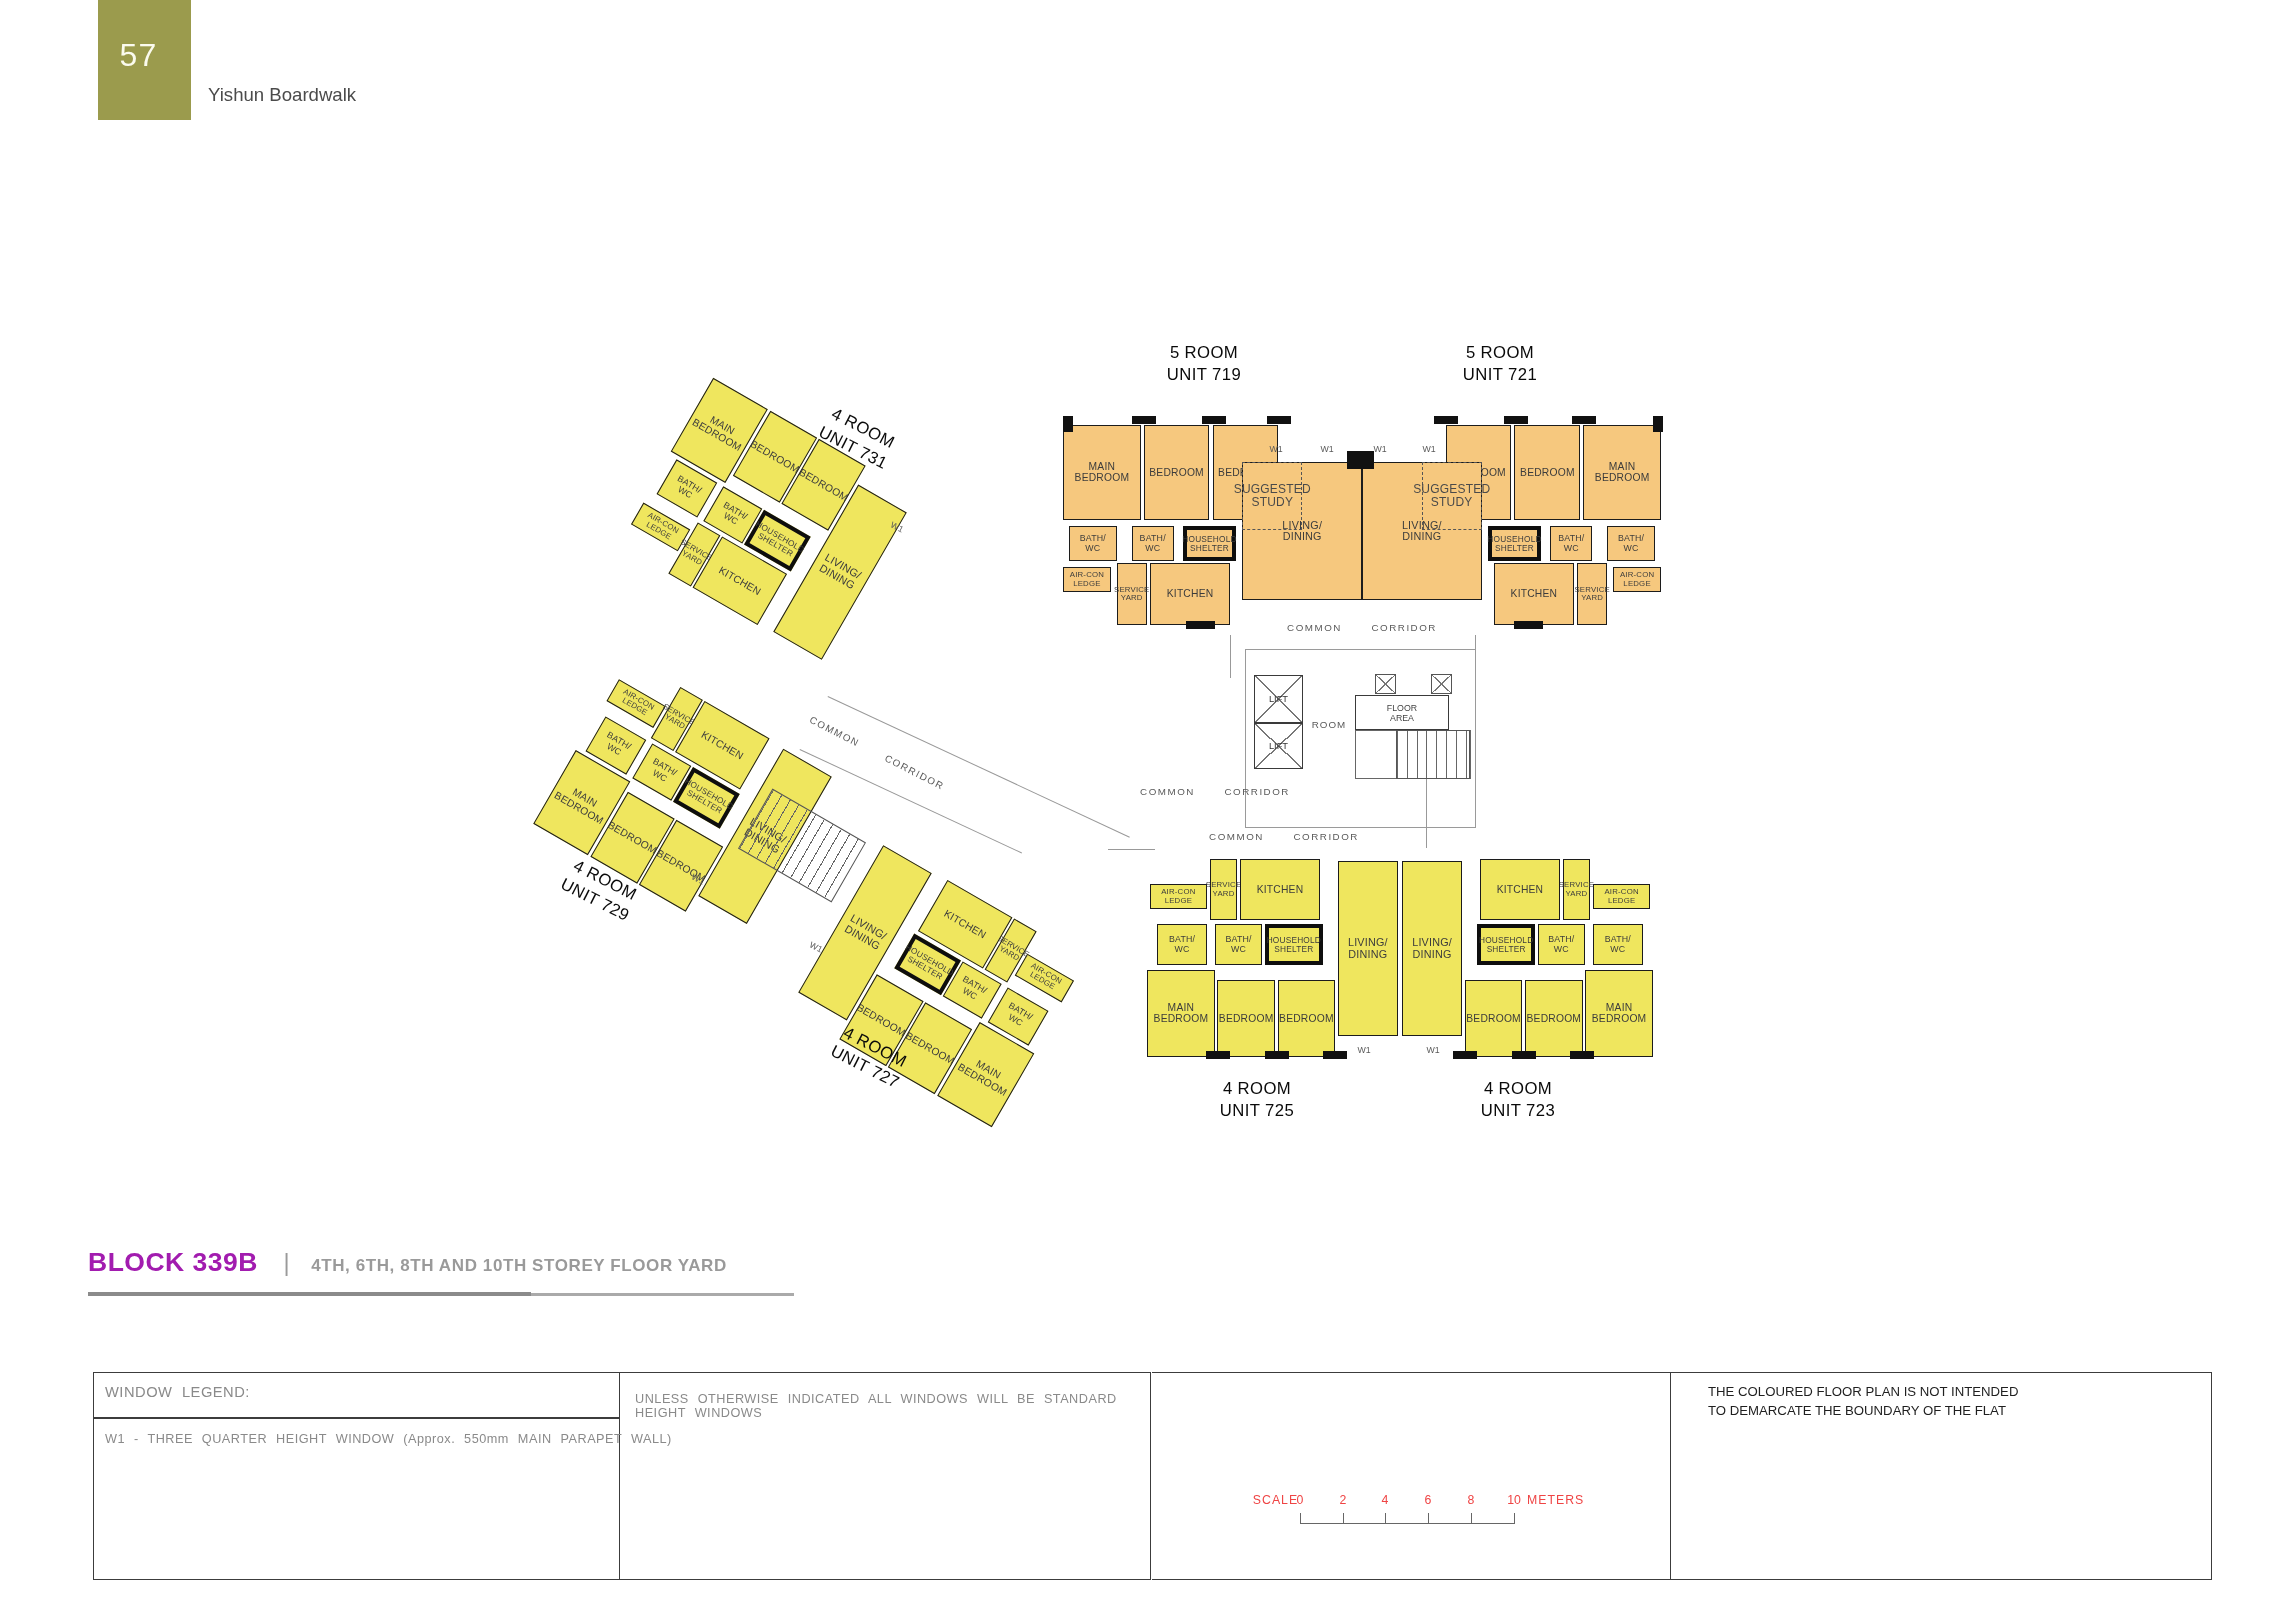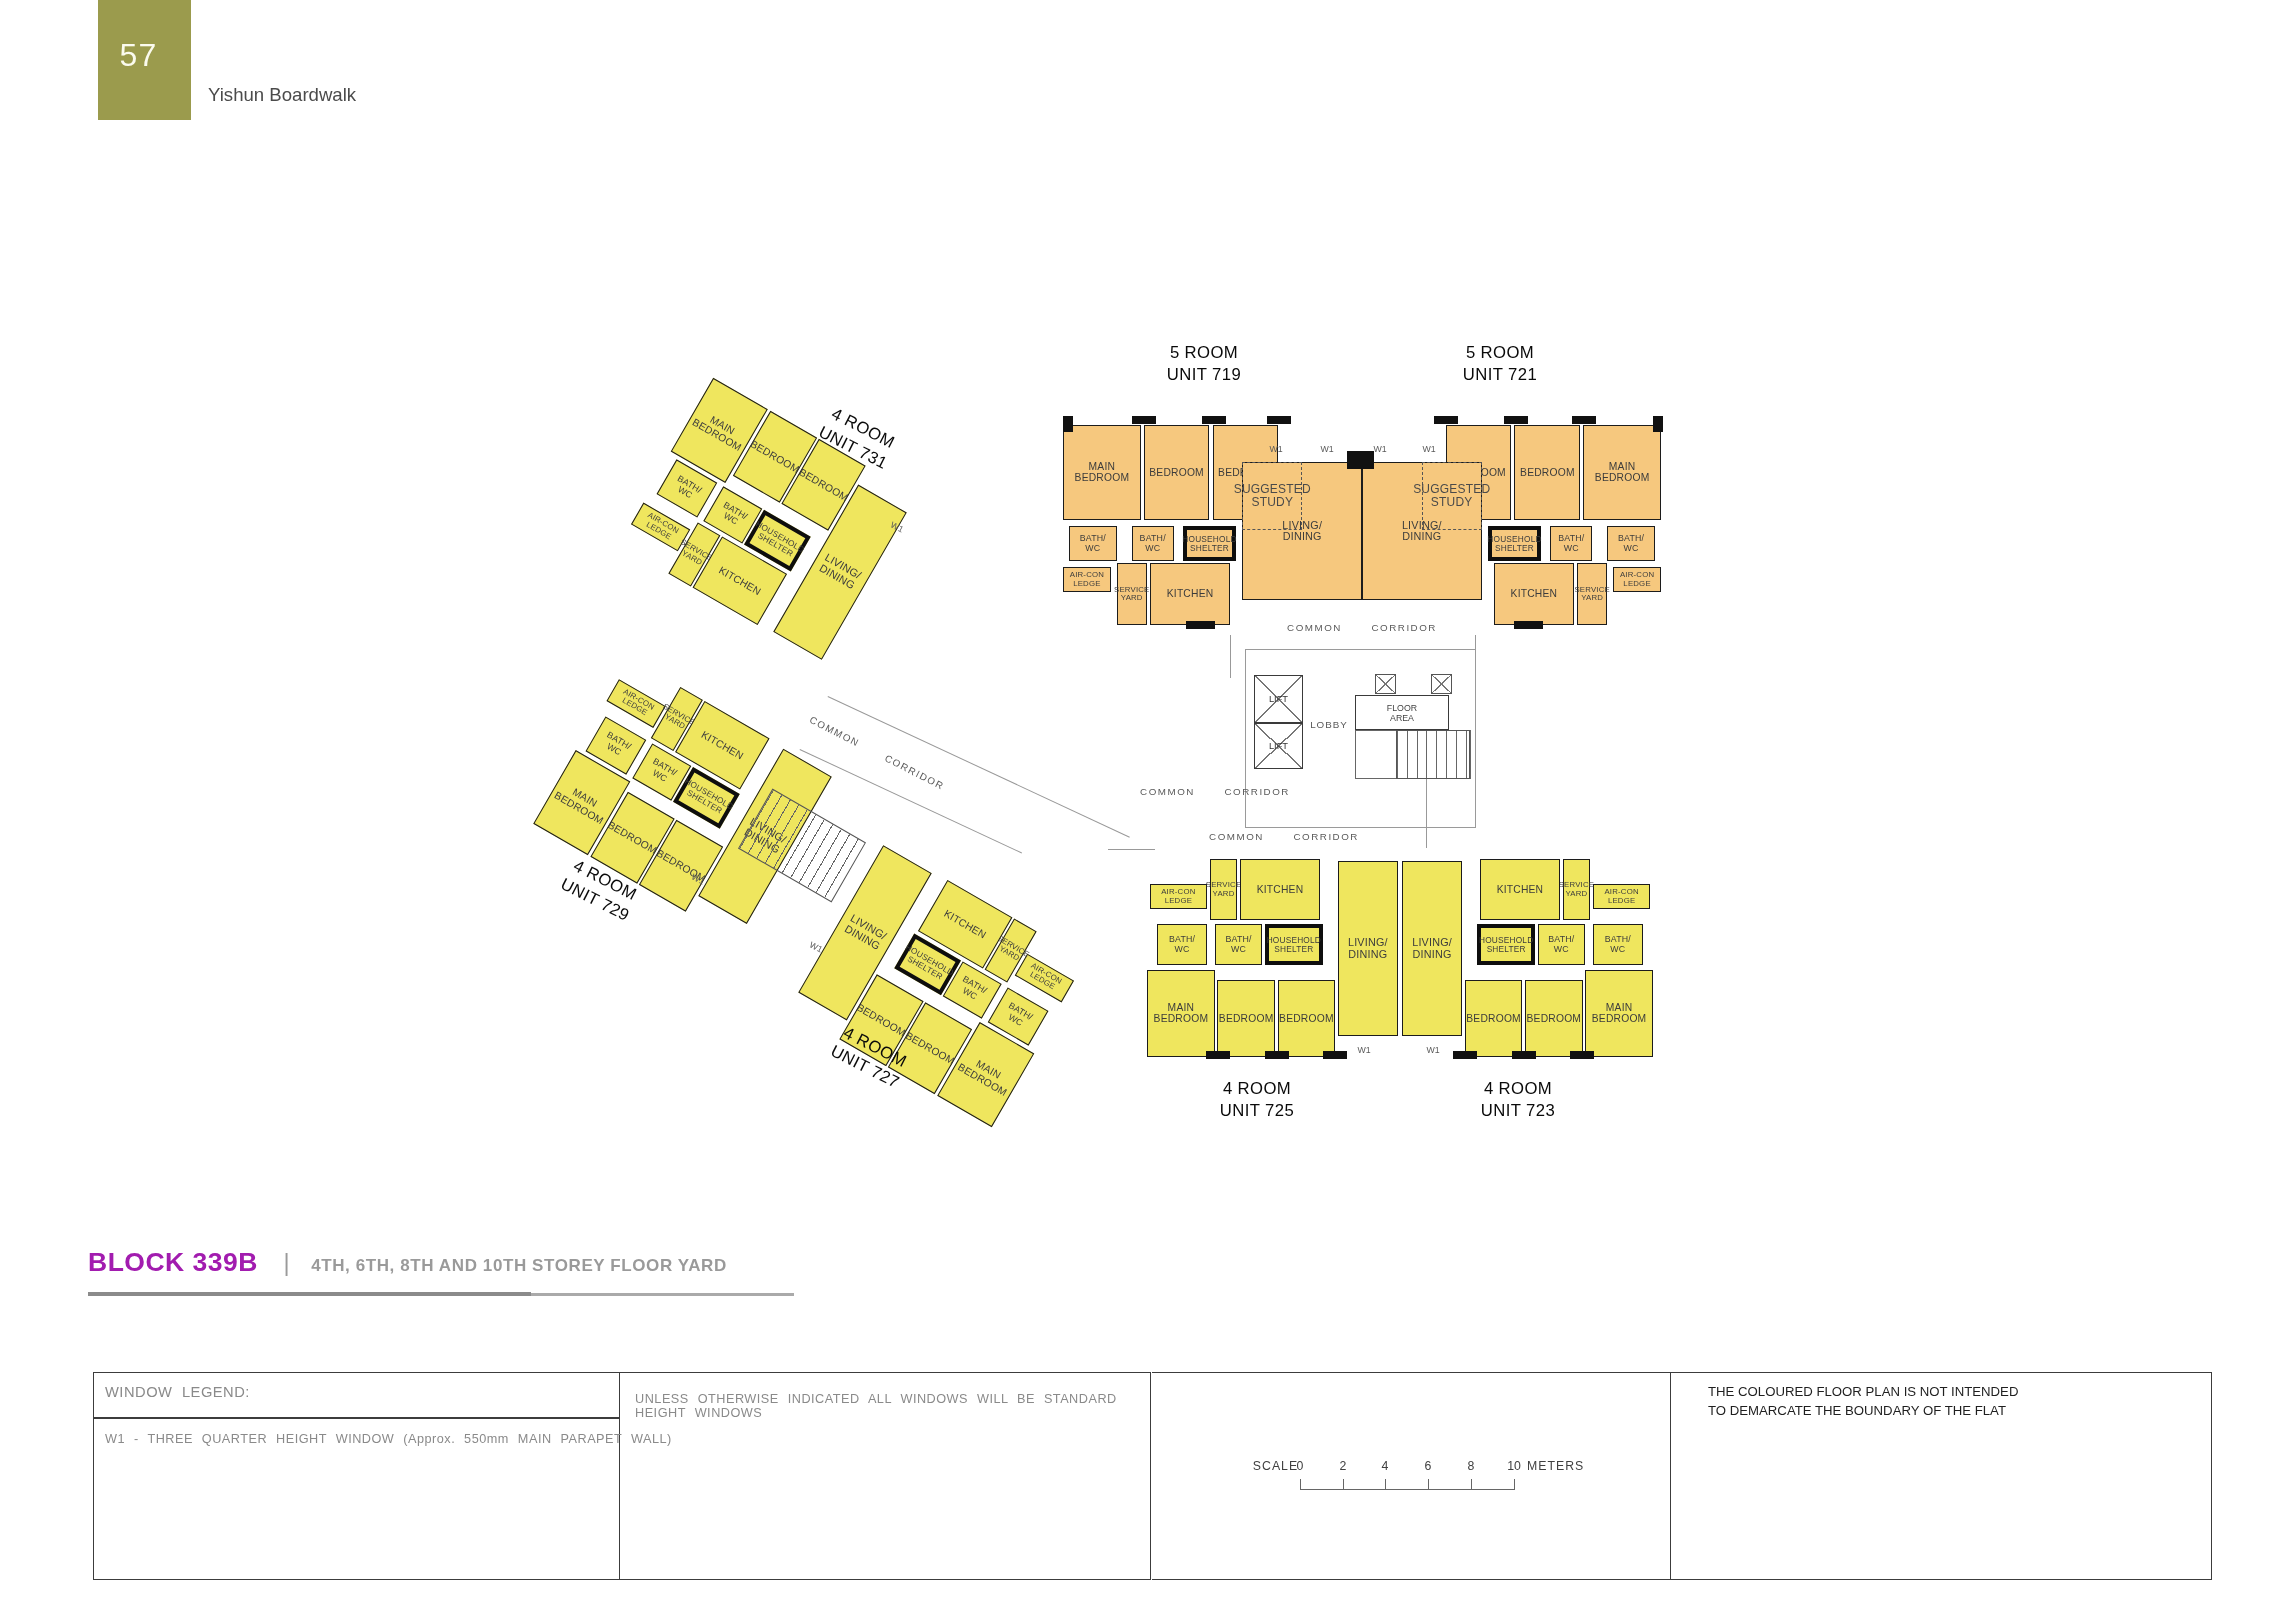--- a/index.html
+++ b/index.html
@@ -56,21 +56,21 @@
   .rule-dark { position: absolute; left: 88px; top: 1292px; width: 443px; height: 3.9px; background: #8b8b8b; }
   .rule-light { position: absolute; left: 531px; top: 1293px; width: 263px; height: 2.9px; background: #aaa; }
 
   
   .tbl-cell { position: absolute; border: 1.6px solid #3c3c3c; }
   .cad { color: #8a8a8a; letter-spacing: 0.5px; word-spacing: 4.9px; }
   .legend-title { position: absolute; left: 105px; top: 1384px; font-size: 14.7px; }
   .legend-rule { position: absolute; left: 93px; top: 1417px; width: 527px; height: 1.6px; background: #3c3c3c; }
   .legend-w1 { position: absolute; left: 105px; top: 1432px; font-size: 12.7px; }
   .legend-note { position: absolute; left: 635px; top: 1392px; font-size: 12.7px; width: 510px; }
-  .scalebar { position: absolute; left: 1245px; top: 1455px; width: 353px; height: 41px; color: #404040; }
+  .scalebar { position: absolute; left: 1245px; top: 1489px; width: 353px; height: 41px; color: #ef4444; }
   .scalebar .slabel { position: absolute; top: 3.9px; font-size: 12.3px; letter-spacing: 1px; }
   .scalebar .tick-num { position: absolute; top: 3.9px; font-size: 12.3px; transform: translateX(-50%); }
   .scalebar .tick { position: absolute; top: 23.5px; width: 1px; height: 11.8px; background: #666; }
   .scalebar .baseline { position: absolute; top: 34px; height: 1.4px; background: #666; }
   .disclaimer { position: absolute; left: 1708px; top: 1382px; font-size: 13.2px; color: #1f1f1f;
           line-height: 1.45; white-space: pre-line; }
 
   .banner { position: absolute; left: 1754px; top: 1564px; width: 538px; height: 57px; background: #000;
           color: #fff; display: flex; align-items: center; justify-content: center;
           font-size: 43px; font-weight: bold; letter-spacing: 0.5px; }
@@ -239,21 +239,21 @@
 BEDROOM</div>
         <div class="room room--bedroom" style="left: 49%; top: 63%; width: 23%; height: 37%; background: rgb(239, 230, 94);">BEDROOM</div>
         <div class="room room--bedroom" style="left: 25%; top: 63%; width: 23%; height: 37%; background: rgb(239, 230, 94);">BEDROOM</div>
         <div class="room room--living_dining" style="left: 0%; top: 6%; width: 24%; height: 84%; background: rgb(239, 230, 94);">LIVING/
 DINING</div>
       </div>
       <div class="unit-label" style="left: 870px; top: 1057px; transform: translate(-50%, -50%) rotate(27deg);">4 ROOM
 UNIT 727</div>
       <div class="lift" style="left: 1254px; top: 675px; width: 49px; height: 48px;">LIFT</div>
       <div class="lift" style="left: 1254px; top: 723px; width: 49px; height: 46px;">LIFT</div>
-      <div class="lobby-label" style="left: 1329px; top: 724px;">LOBBY</div>
+      <div class="lobby-label" style="left: 1329px; top: 724px;">ROOM</div>
       <div class="wash" style="left: 1355px; top: 695px; width: 94px; height: 35px;">FLOOR
 AREA</div>
       <div class="vent" style="left: 1375px; top: 674px; width: 20.6px; height: 19.6px;"></div>
       <div class="vent" style="left: 1431px; top: 674px; width: 20.6px; height: 19.6px;"></div>
       <div class="core-outline" style="left: 1355px; top: 730px; width: 116px; height: 49px; border-color: rgb(102, 102, 102);"></div>
       <div class="stairs" style="left: 1396px; top: 730px; width: 74px; height: 49px; transform: none;"></div>
       <div class="stairs" style="left: 748px; top: 811px; width: 108px; height: 69px; transform: rotate(30deg);"></div>
       <div class="corridor-label" style="left: 1362px; top: 627px; transform: translate(-50%, -50%);">COMMON CORRIDOR</div>
       <div class="corridor-label" style="left: 1215px; top: 791px; transform: translate(-50%, -50%);">COMMON CORRIDOR</div>
       <div class="corridor-label" style="left: 1284px; top: 836px; transform: translate(-50%, -50%);">COMMON CORRIDOR</div>

